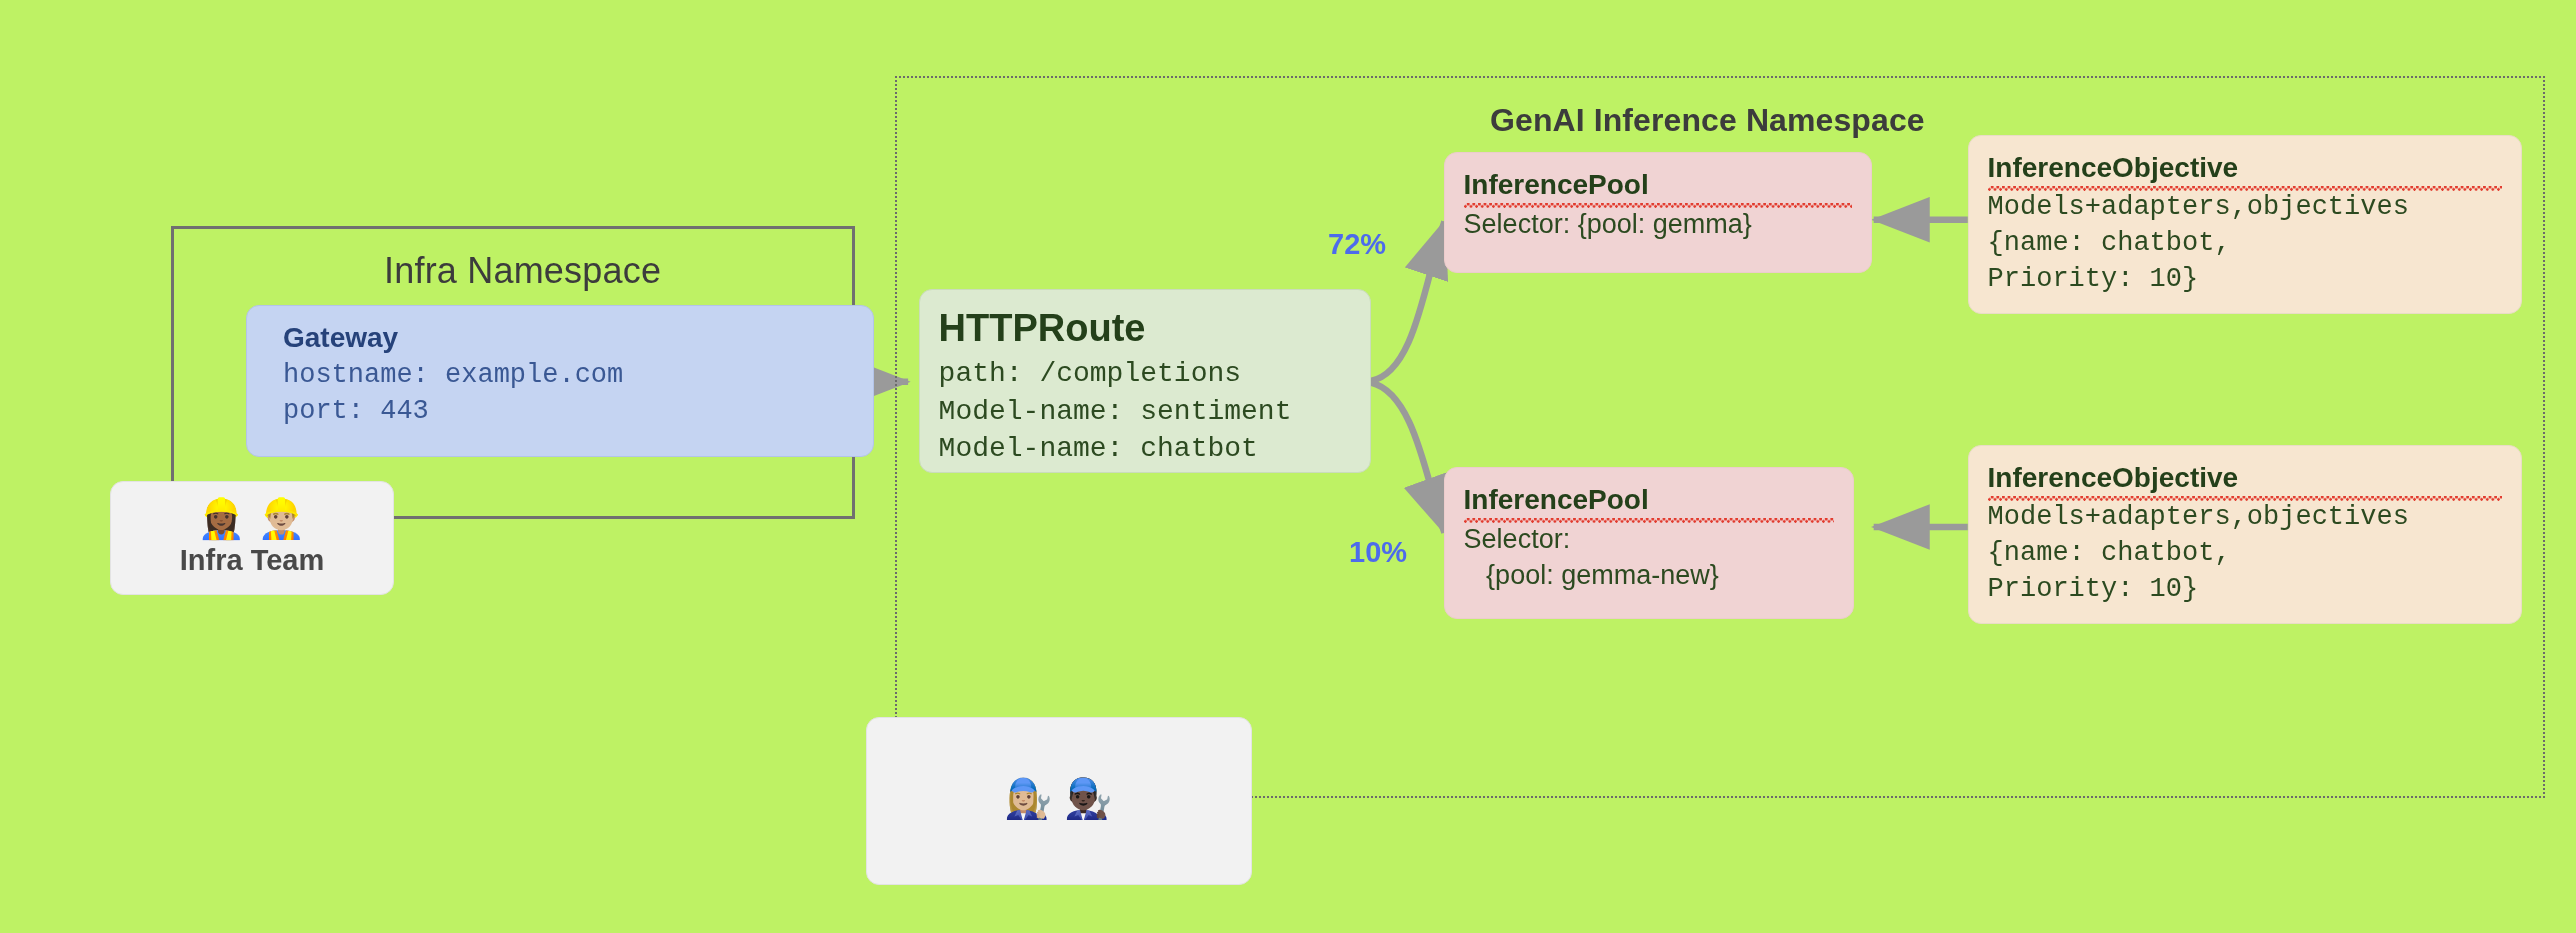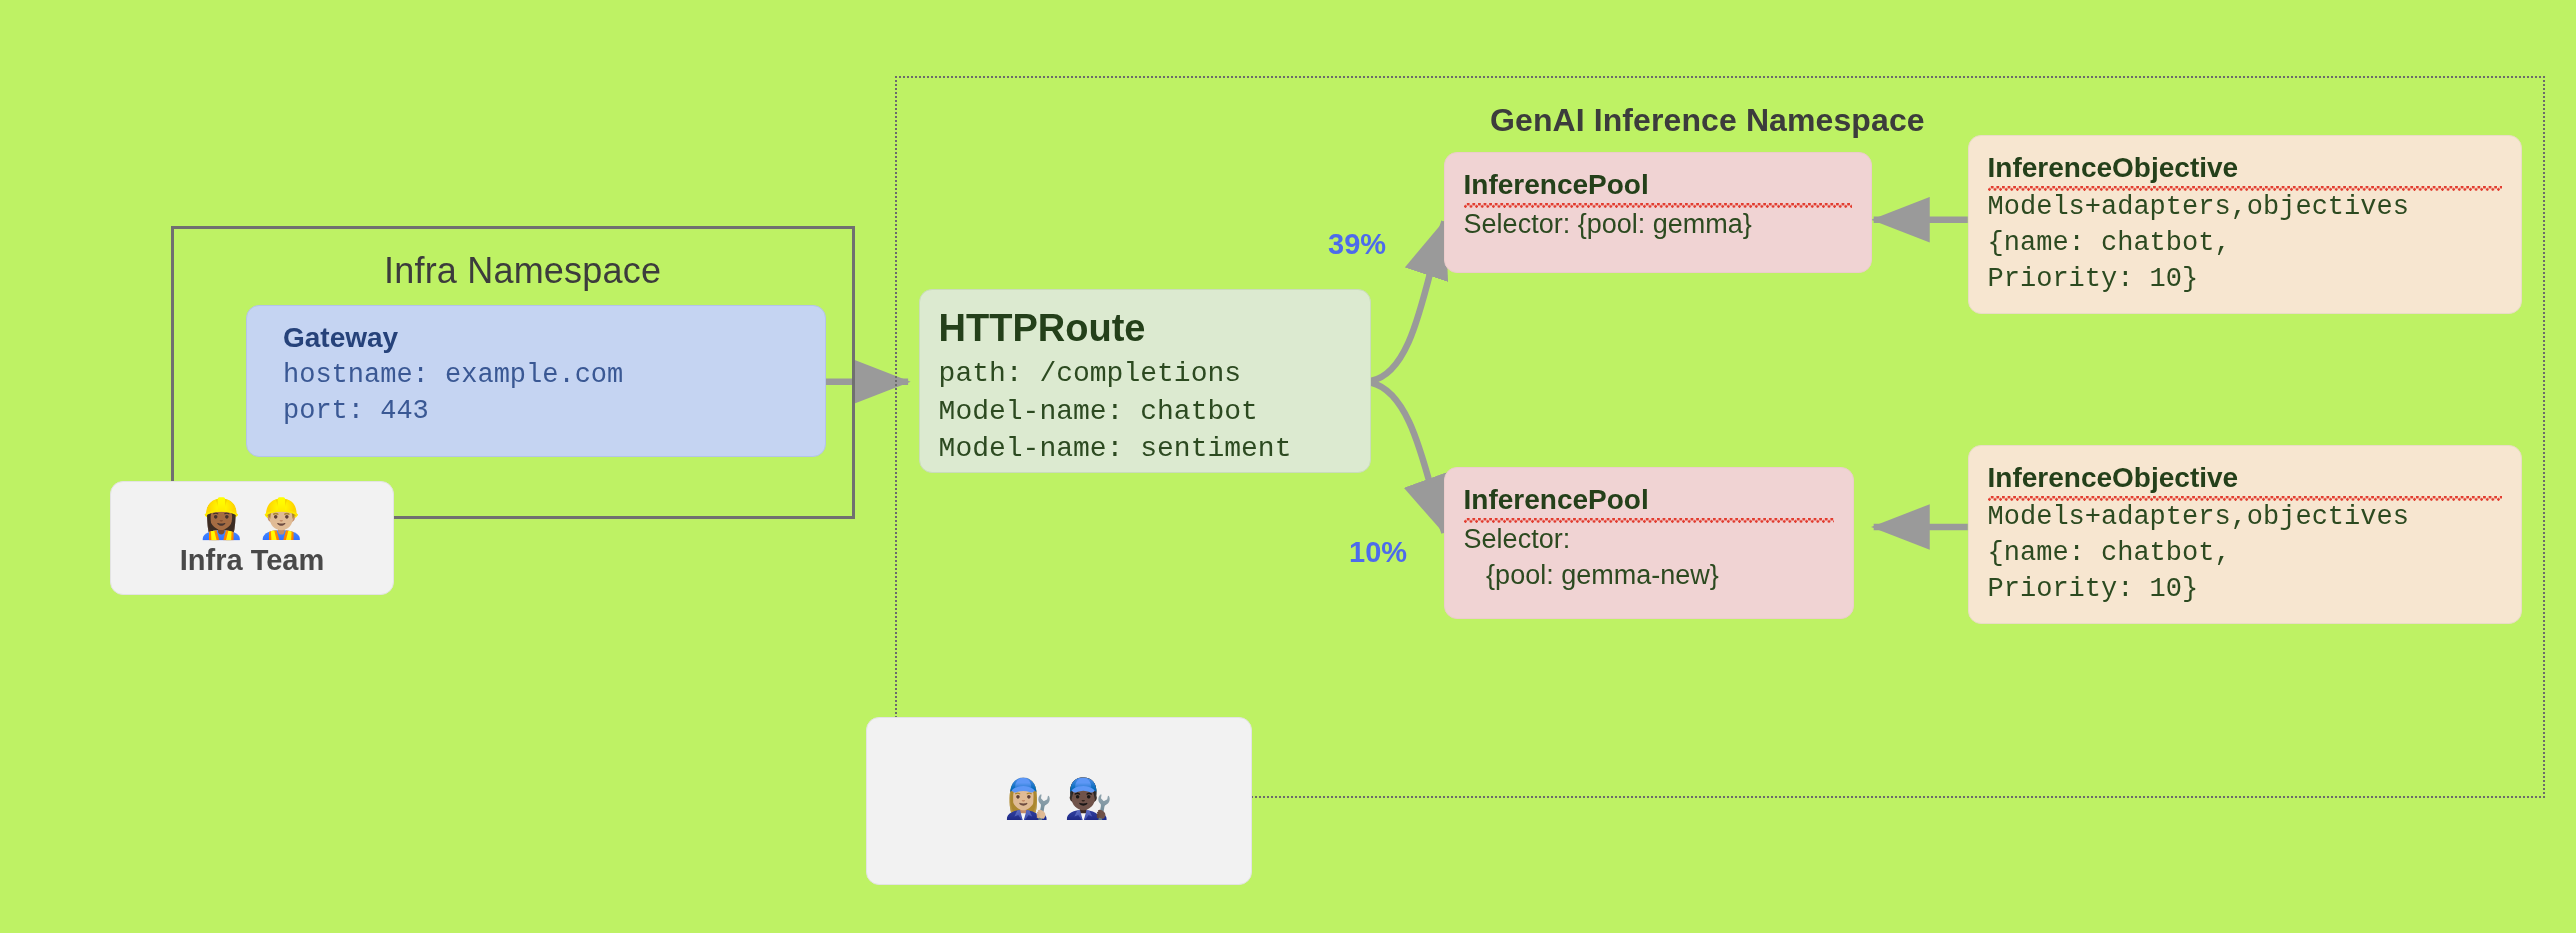--- a/index.html
+++ b/index.html
@@ -200,31 +200,31 @@
       <path d="M2113,566 L2012,566" stroke="#9a9a9a" stroke-width="7" fill="none" marker-end="url(#ah)"></path>
     </g>
   </svg>
 
   <div class="ns-dotted" style="left:895px; top:76px; width:1650px; height:722px;"></div>
   <div class="ns-title genai" style="left:1490px; top:102px;">GenAI Inference Namespace</div>
 
   <div class="ns-solid" style="left:171px; top:226px; width:684px; height:293px;"></div>
   <div class="ns-title infra" style="left:384px; top:250px;">Infra Namespace</div>
 
-  <div class="card gateway" style="left:246px; top:305px; width:580px; height:152px;padding-left:36px;">
+  <div class="card gateway" style="left:246px; top:305px; width:628px; height:152px;padding-left:36px;">
     <span class="ttl">Gateway</span>
     <span class="mono">hostname: example.com</span>
     <span class="mono">port: 443</span>
   </div>
 
   <div class="card httproute" style="left:919px; top:289px; width:452px; height:184px;">
     <span class="ttl">HTTPRoute</span>
     <span class="mono">path: /completions</span>
+    <span class="mono">Model-name: sentiment</span>
     <span class="mono">Model-name: chatbot</span>
-    <span class="mono">Model-name: sentiment</span>
   </div>
 
   <div class="card pool" style="left:1444px; top:152px; width:428px; height:121px;">
     <span class="ttl squiggle">InferencePool</span>
     <span class="sans" style="margin-top:3.7px;">Selector: {pool: gemma}</span>
   </div>
 
   <div class="card pool" style="left:1444px; top:467px; width:410px; height:152px;">
     <span class="ttl squiggle">InferencePool</span>
     <span class="sans" style="margin-top:3.7px;">Selector:</span>
@@ -238,21 +238,21 @@
     <span class="mono">Priority: 10}</span>
   </div>
 
   <div class="card objective" style="left:1968px; top:445px; width:554px; height:179px;">
     <span class="ttl squiggle">InferenceObjective</span>
     <span class="mono" style="margin-top:3.7px;">Models+adapters,objectives</span>
     <span class="mono">{name: chatbot,</span>
     <span class="mono">Priority: 10}</span>
   </div>
 
-  <div class="pct" style="left:1328px; top:228px;">39%</div>
+  <div class="pct" style="left:1328px; top:228px;">72%</div>
   <div class="pct" style="left:1349px; top:536px;">10%</div>
 
   <div class="team" style="left:110px; top:481px; width:284px; height:114px;">
     <div class="faces">👷🏾‍♀️👷🏼‍♂️</div>
     <div class="tname">Infra Team</div>
   </div>
 
   <div class="team" style="left:866px; top:717px; width:386px; height:168px;">
     <div class="faces">👩🏼‍🔧👨🏿‍🔧</div>
   </div>

